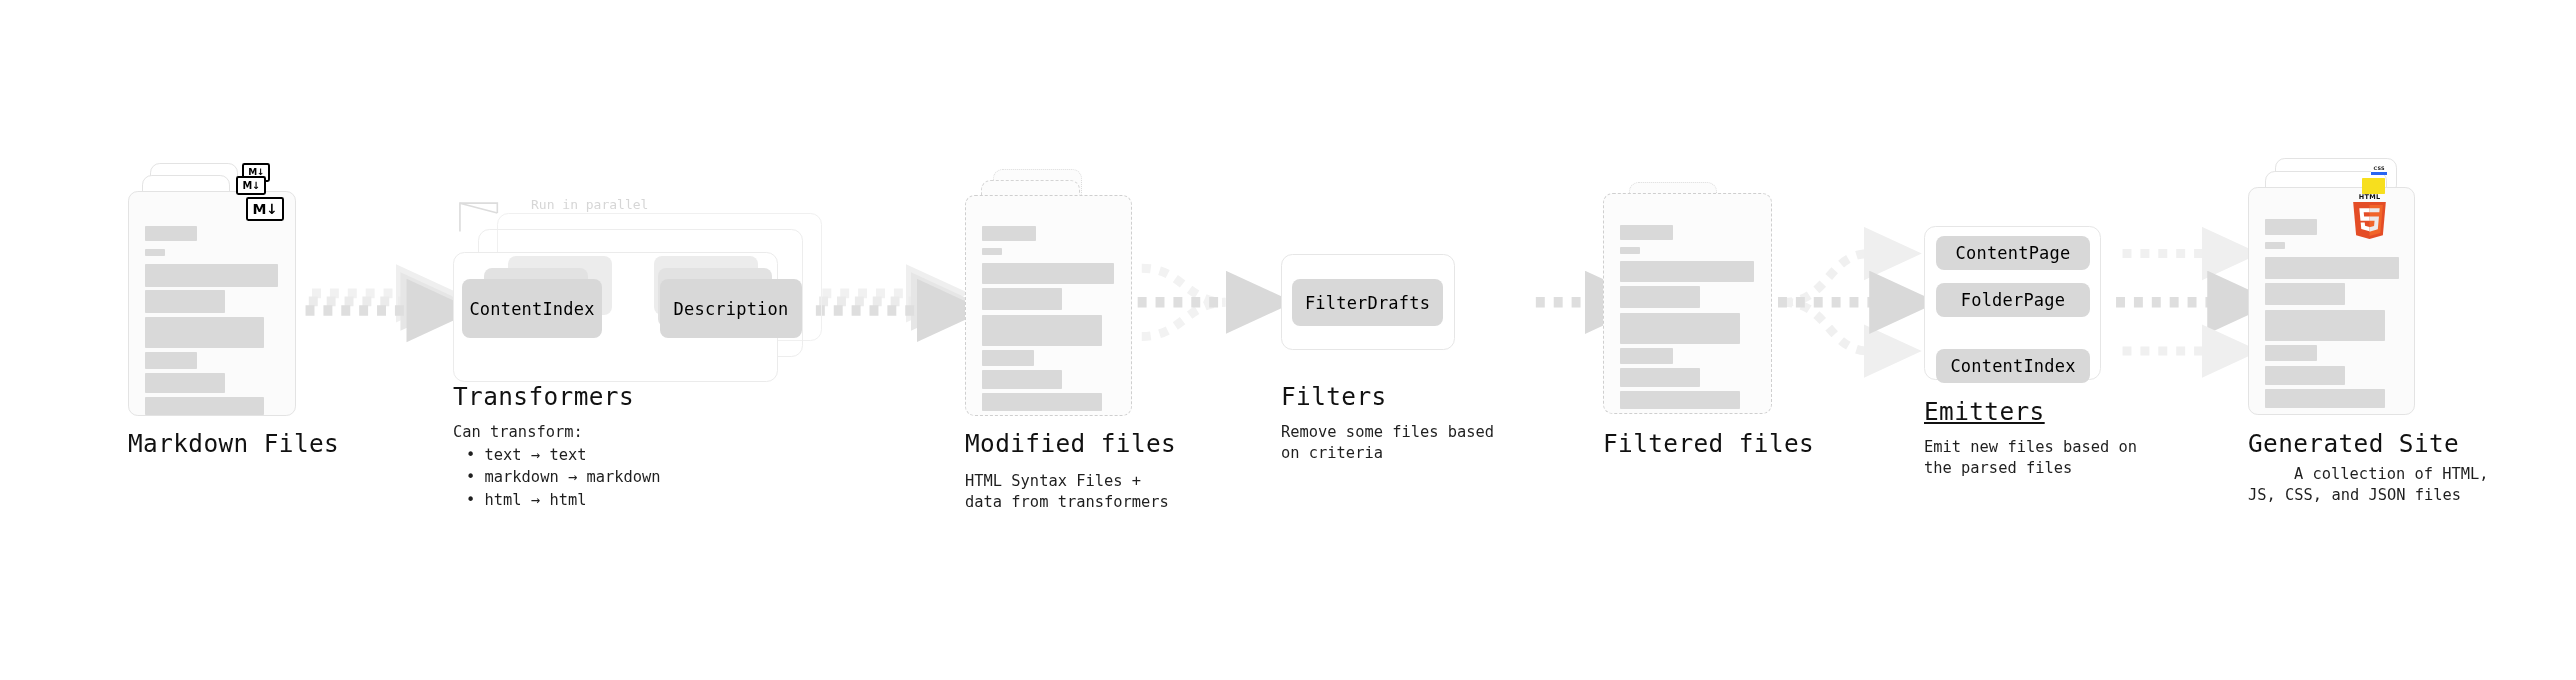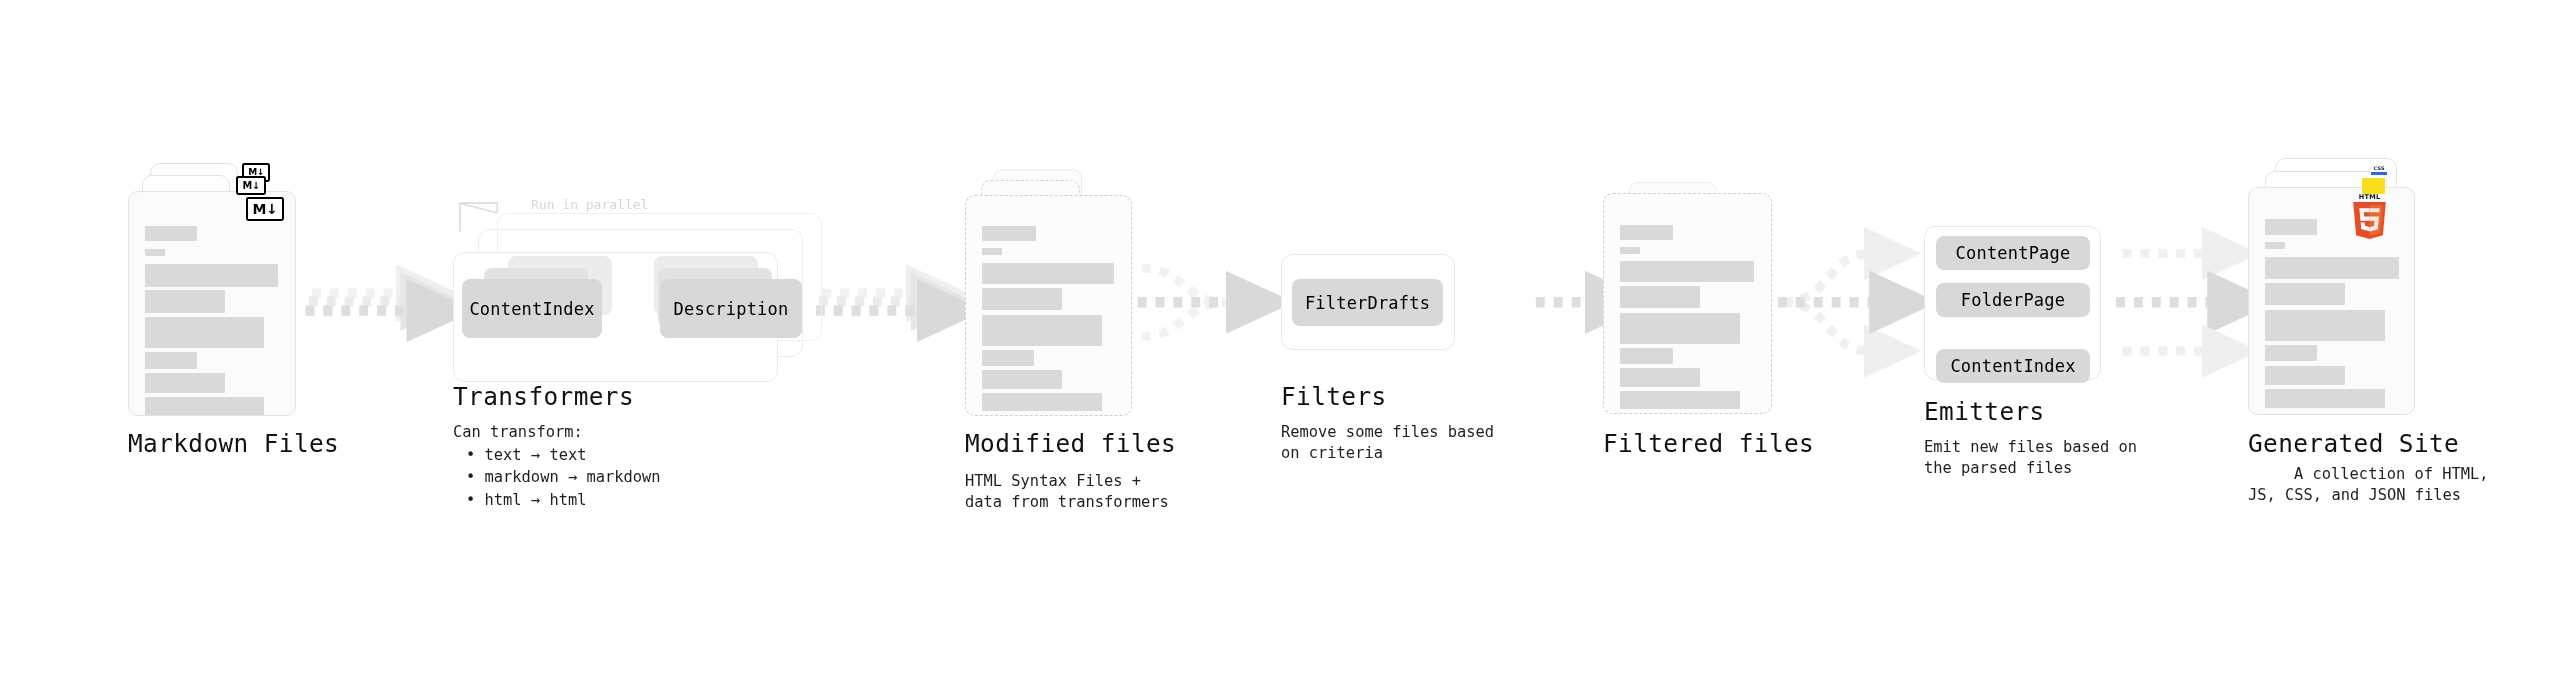--- a/index.html
+++ b/index.html
@@ -245,21 +245,21 @@
     </div>
   </div>
   <div class="title" style="left:1603px;top:429px;">Filtered files</div>
 
   <div>
     <div class="group-box" style="left:1924px;top:226px;width:177px;height:154px;"></div>
     <div class="chip" style="left:1936px;top:236px;width:154px;height:34px;">ContentPage</div>
     <div class="chip" style="left:1936px;top:283px;width:154px;height:34px;">FolderPage</div>
     <div class="chip" style="left:1936px;top:330px;width:154px;height:34px;margin-top:19px;">ContentIndex</div>
   </div>
-  <div class="title" style="left:1924px;top:397px;">Emitters</div>
+  <div class="title" style="left:1924px;top:397px;text-decoration:underline;">Emitters</div>
   <div class="caption" style="left:1924px;top:436px;">Emit new files based on</div>
   <div class="caption" style="left:1924px;top:457px;">the parsed files</div>
 
   <div class="doc-stack">
     <div class="doc-card ghost" style="left:2275px;top:158px;width:122px;height:37px;"></div>
     <div class="doc-card ghost" style="left:2265px;top:171px;width:122px;height:37px;"></div>
     <div class="doc-card" style="left:2248px;top:187px;width:167px;height:228px;">
       <div class="doc-line" style="left:16.3px;top:31px;width:52px;height:16.3px;"></div>
       <div class="doc-line" style="left:16.3px;top:54px;width:19.5px;height:6.5px;"></div>
       <div class="doc-line" style="left:16.3px;top:69px;width:134px;height:22px;"></div>

